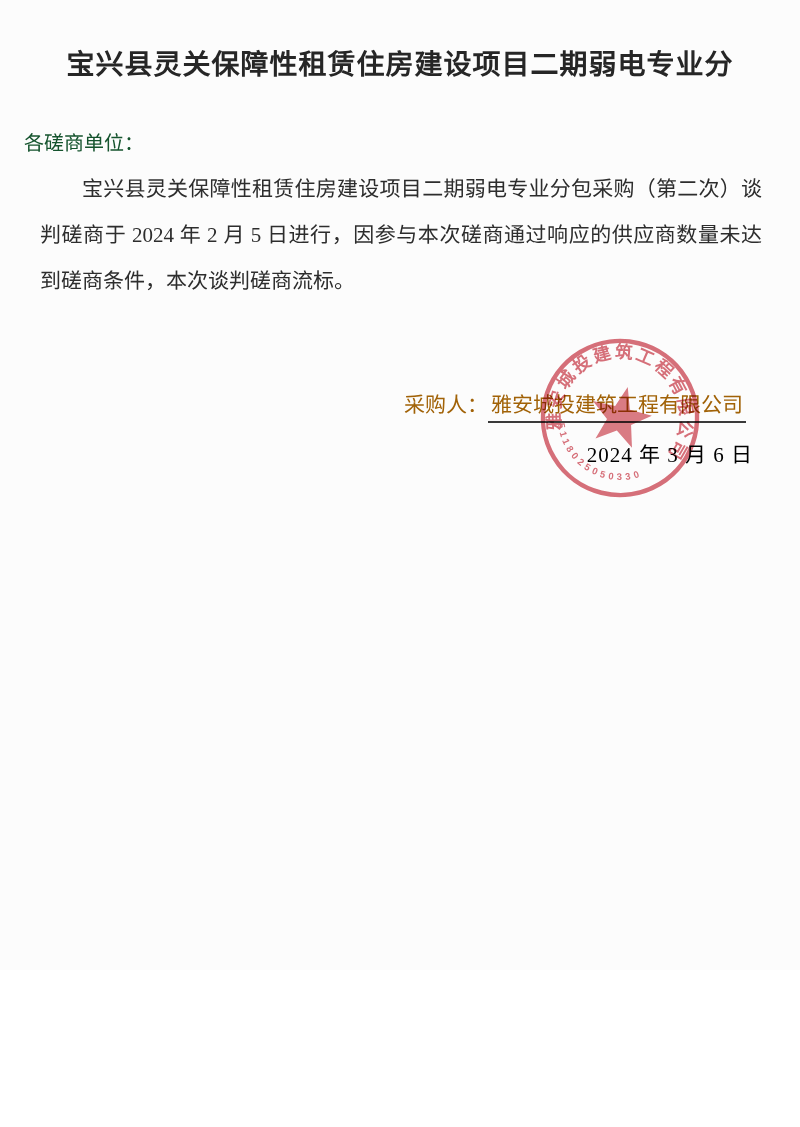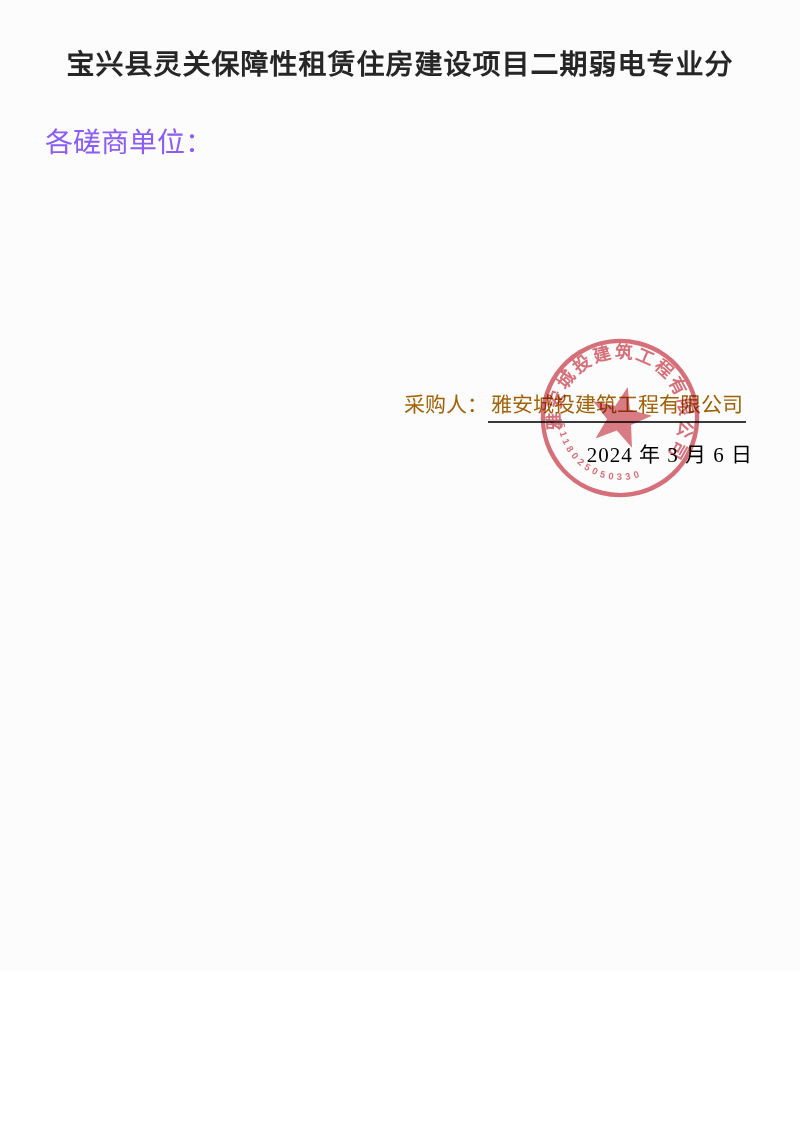--- a/index.html
+++ b/index.html
@@ -19,24 +19,24 @@
     margin: 42px 40px 0 40px;
     text-align: center;
     font-family: "Liberation Sans", "DejaVu Sans", sans-serif;
     font-weight: 700;
     font-size: 28px;
     line-height: 45px;
     color: #262626;
     letter-spacing: 1px;
   }
   .salutation {
-    margin: 33px 38px 0 45px;
-    font-size: 28px;
+    margin: 33px 38px 0 24px;
+    font-size: 20px;
     line-height: 46px;
-    color: #8b5cf6;
+    color: #14532d;
   }
   .body-paragraph {
     margin: 0 38px 0 40px;
     font-size: 21px;
     line-height: 46px;
     text-indent: 2em;
     text-align: justify;
     color: #2d2d2d;
   }
   .purchaser-line {
@@ -82,20 +82,21 @@
 <body>
 
 <div class="page">
 
   <div class="title-block">
     <div>宝兴县灵关保障性租赁住房建设项目二期弱电专业分</div>
   </div>
 
   <div class="salutation">各磋商单位：</div>
 
+  <div class="body-paragraph">宝兴县灵关保障性租赁住房建设项目二期弱电专业分包采购（第二次）谈判磋商于 2024 年 2 月 5 日进行，因参与本次磋商通过响应的供应商数量未达到磋商条件，本次谈判磋商流标。</div>
 
   <div class="purchaser-line">
     <span>采购人：</span><span class="purchaser-name">雅安城投建筑工程有限公司</span>
   </div>
 
   <div class="date-line">2024 年 3 月 6 日</div>
 
   <div class="stamp">
     <svg viewBox="0 0 170 170" width="170" height="170">
       <defs>

